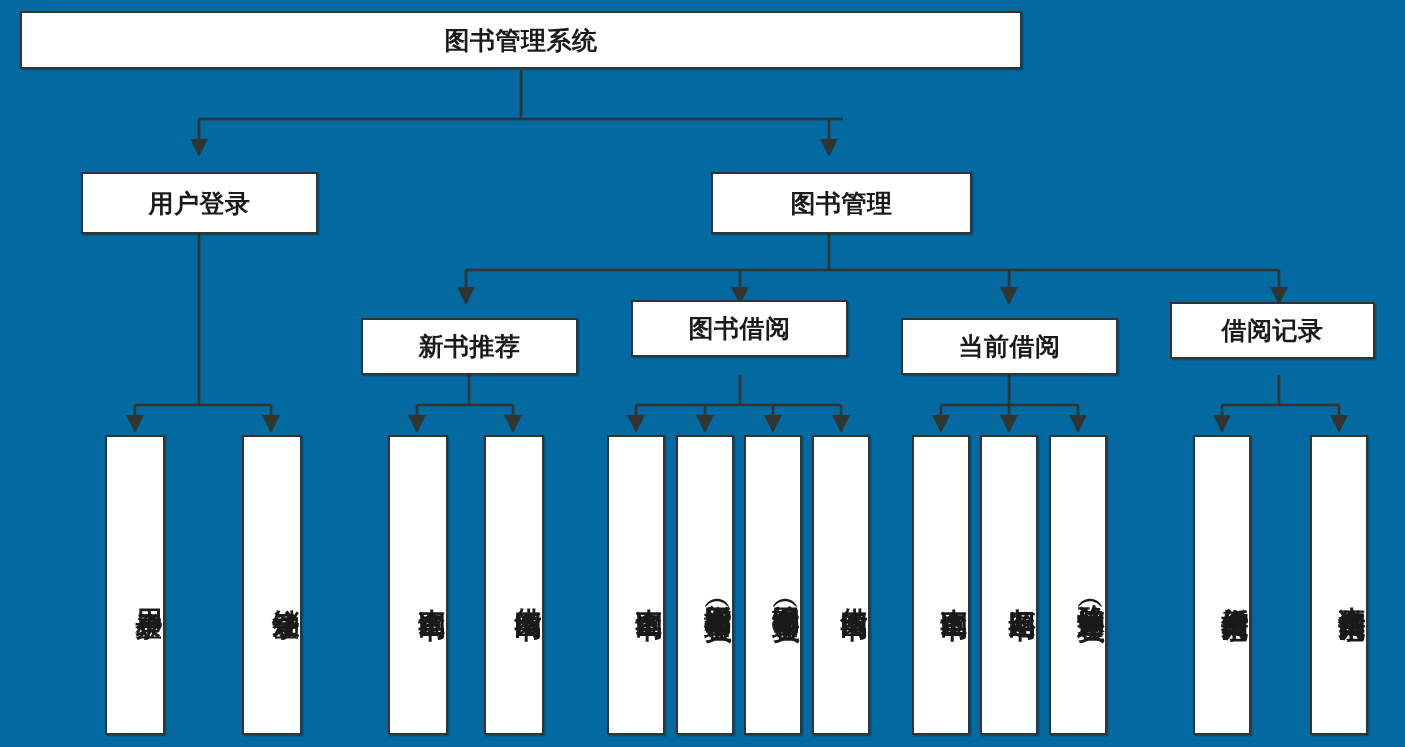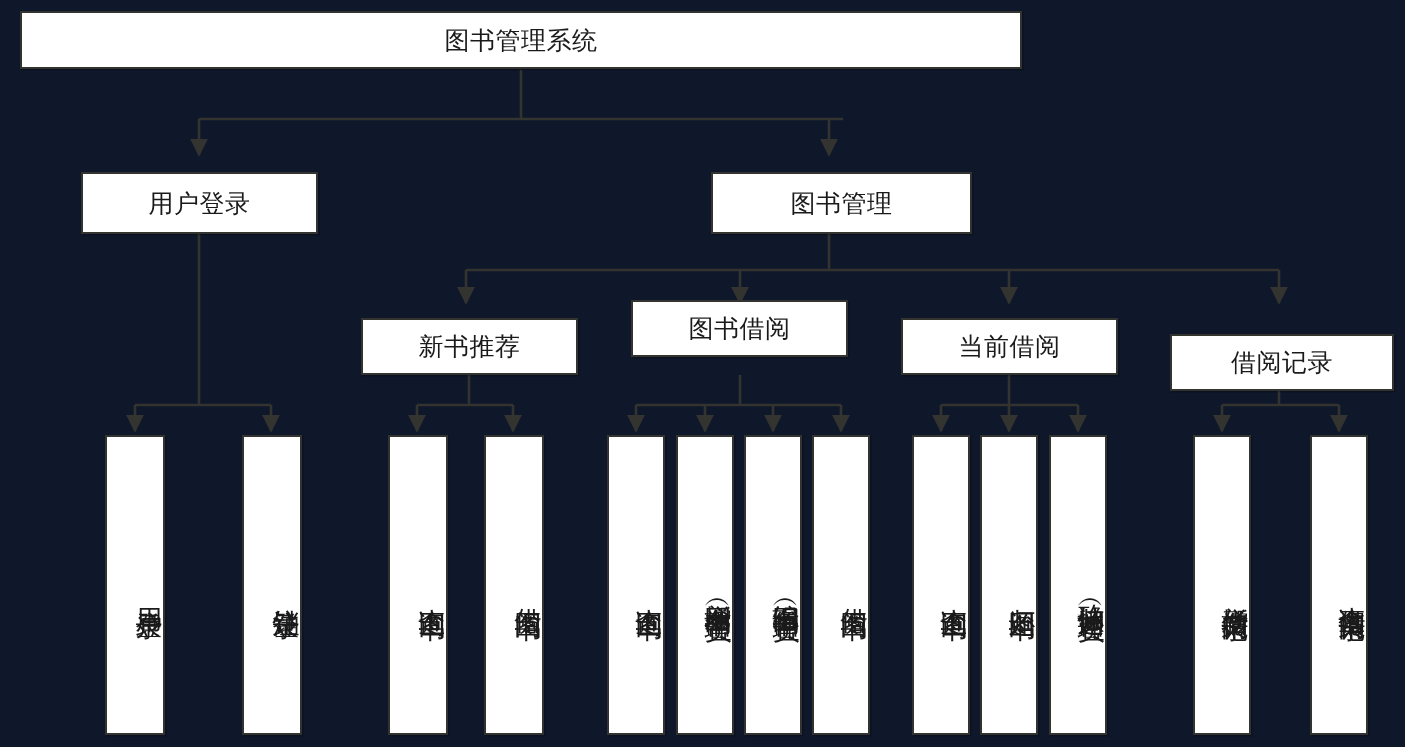--- a/index.html
+++ b/index.html
@@ -7,22 +7,23 @@
     padding: 0;
     background: #ffffff;
   }
   body {
     font-family: "Liberation Sans", "DejaVu Sans", sans-serif;
   }
   #canvas {
     position: relative;
     width: 1405px;
     height: 747px;
-    background: #0f172a;
+    background: #0369a1;
     overflow: hidden;
+    font-weight: bold;
   }
   svg.edges {
     position: absolute;
     left: 0;
     top: 0;
     width: 1405px;
     height: 747px;
     pointer-events: none;
   }
   .node {
@@ -144,21 +145,21 @@
 
   <div class="node h" style="left:361px; top:318px; width:217px; height:57px;">
     <span class="lbl">新书推荐</span>
   </div>
   <div class="node h" style="left:631px; top:300px; width:217px; height:57px;">
     <span class="lbl">图书借阅</span>
   </div>
   <div class="node h" style="left:901px; top:318px; width:217px; height:57px;">
     <span class="lbl">当前借阅</span>
   </div>
-  <div class="node h" style="left:1170px; top:334px; width:224px; height:57px;">
+  <div class="node h" style="left:1170px; top:302px; width:205px; height:57px;">
     <span class="lbl">借阅记录</span>
   </div>
 
   <div class="node v" style="left:105px; top:435px; width:60px; height:300px;">
     <span class="lbl">用户登录</span>
   </div>
   <div class="node v" style="left:242px; top:435px; width:60px; height:300px;">
     <span class="lbl">注销登录</span>
   </div>
 

